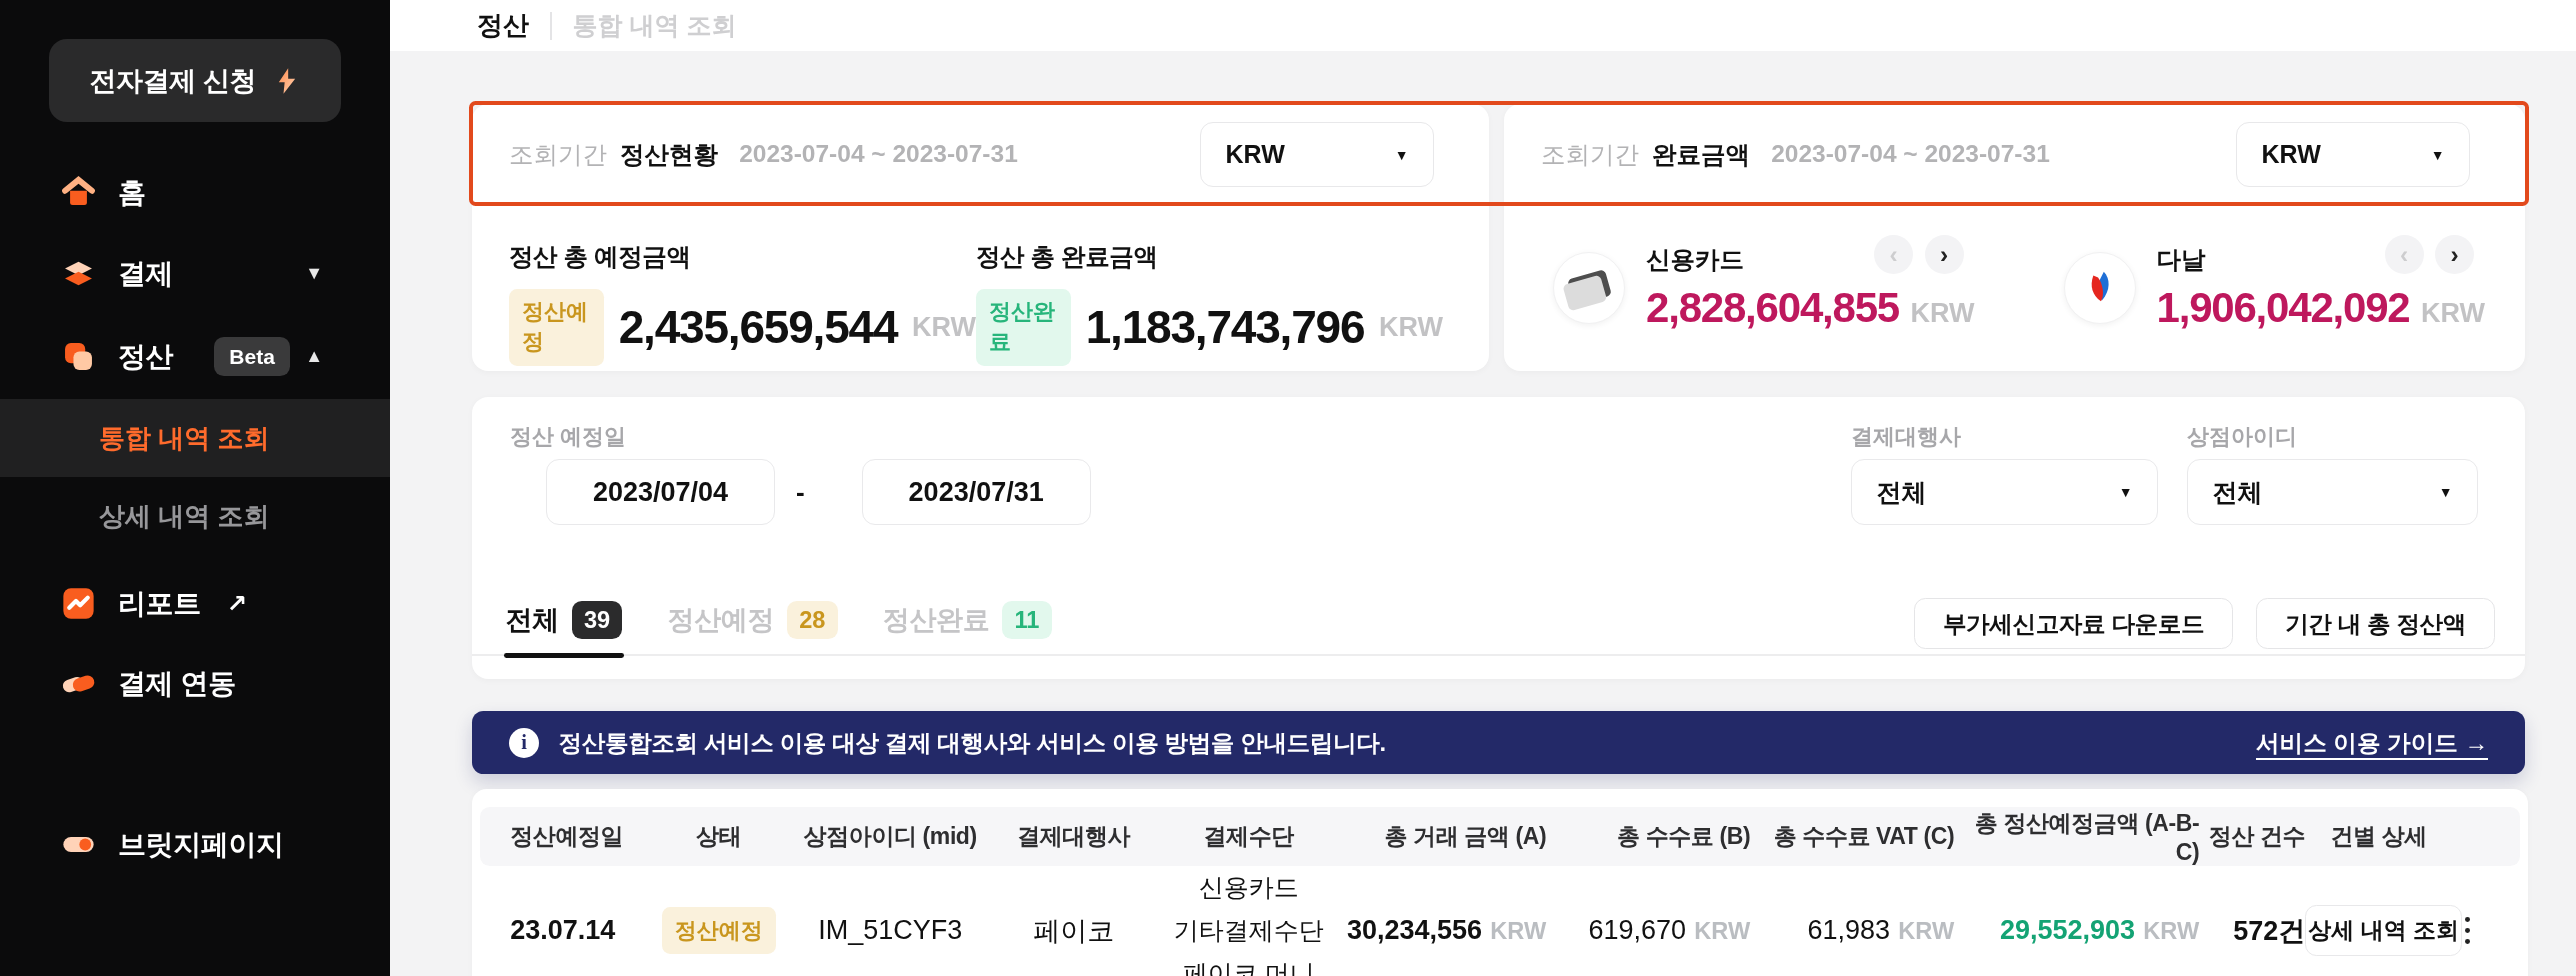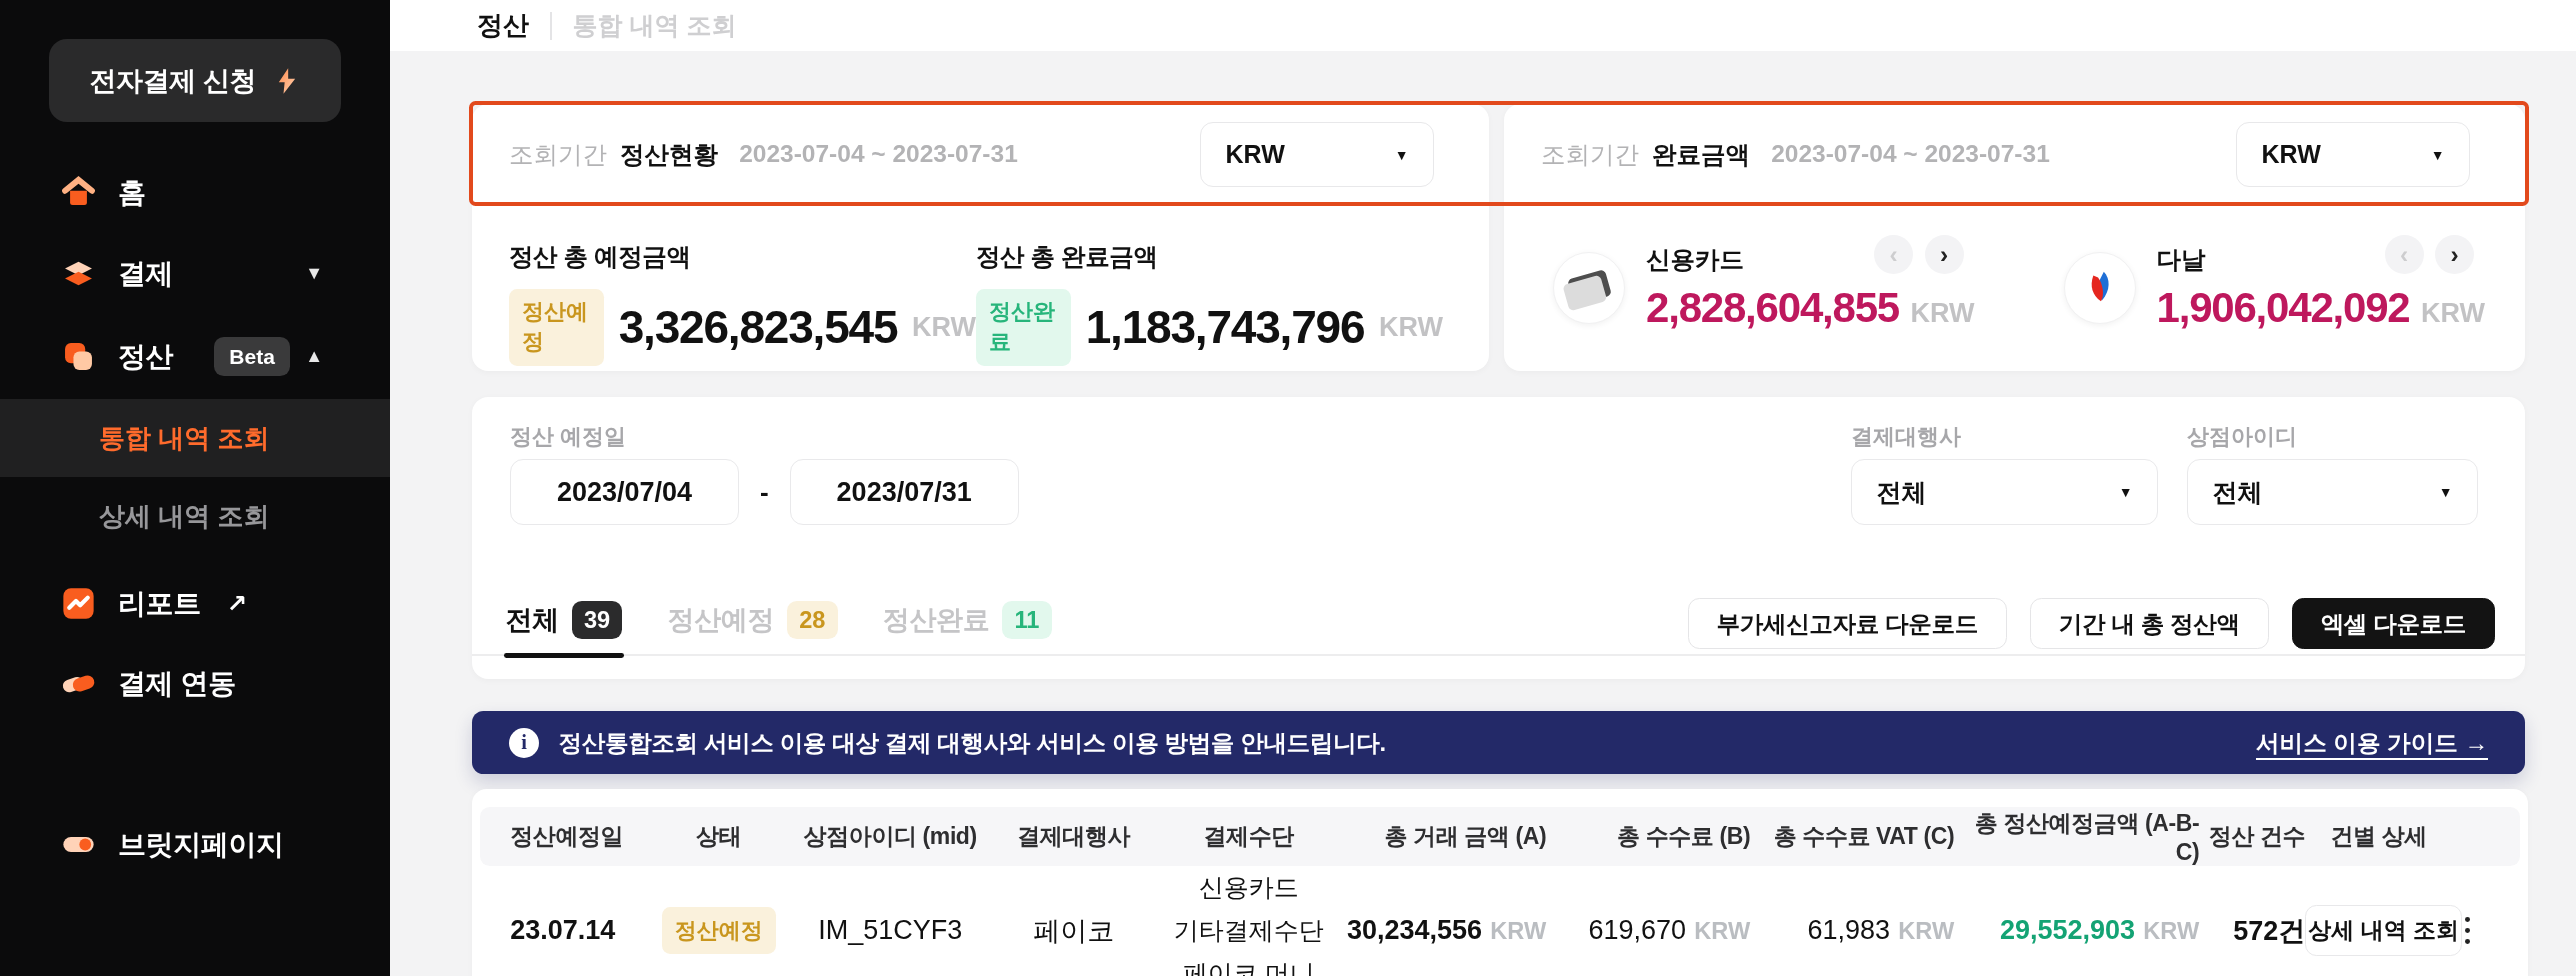--- a/index.html
+++ b/index.html
@@ -80,21 +80,21 @@
          align-items:center; justify-content:center; font-size:24.5px; font-weight:700; cursor:pointer; }
   .arr-prev { color:#cdcdcf; }
   .arr-next { color:#222; }
 
   
   .filter-card { left:82px; top:397px; width:2053px; height:282px; }
   .f-label { position:absolute; font-size:22px; font-weight:600; color:#a7a7aa; }
   .date-row { position:absolute; left:38px; top:62px; display:flex; align-items:center; gap:21px; }
   .date-input { width:229px; height:66px; border:1.6px solid #e9e9eb; border-radius:13px; background:#fff;
                 display:flex; align-items:center; justify-content:center; font-size:27px; font-weight:600;
-                color:#111; cursor:pointer; }
+                color:#111; cursor:pointer;margin-left:36px; }
   .date-dash { font-size:26px; font-weight:700; color:#111; }
   .f-select { position:absolute; top:62px; height:66px; background:#fff; border:1.6px solid #e9e9eb;
               border-radius:13px; display:flex; align-items:center; justify-content:space-between;
               padding:0 24.5px; cursor:pointer; }
   .tabbar-line { position:absolute; left:0; right:0; top:257px; height:1.6px; background:#ededee; }
   .tabs { position:absolute; left:32px; top:187px; height:72px; display:flex; gap:42px; }
   .tab { position:relative; display:flex; align-items:center; gap:13px; cursor:pointer; padding:0 1.6px; }
   .tab-label { font-size:27px; font-weight:700; color:#c5c5c7; letter-spacing:-0.4px; }
   .tab.active .tab-label { color:#111; font-weight:800; }
   .tab.active::after { content:""; position:absolute; left:0; right:0; bottom:-1.6px; height:4.9px;
@@ -253,21 +253,21 @@
         <div class="select sel-head">
           <span class="select-val">KRW</span>
           <span class="caret">▼</span>
         </div>
       </div>
       <div class="metrics">
         <div class="metric">
           <div class="m-label">정산 총 예정금액</div>
           <div class="m-row">
             <span class="badge badge-pending">정산예정</span>
-            <span class="m-amount">3,326,823,545</span>
+            <span class="m-amount">2,435,659,544</span>
             <span class="m-krw">KRW</span>
           </div>
         </div>
         <div class="metric">
           <div class="m-label">정산 총 완료금액</div>
           <div class="m-row">
             <span class="badge badge-done">정산완료</span>
             <span class="m-amount">1,183,743,796</span>
             <span class="m-krw">KRW</span>
           </div>
@@ -355,21 +355,20 @@
           <span class="tab-count tc-pending">28</span>
         </div>
         <div class="tab">
           <span class="tab-label">정산완료</span>
           <span class="tab-count tc-done">11</span>
         </div>
       </div>
       <div class="actions">
         <button class="btn">부가세신고자료 다운로드</button>
         <button class="btn">기간 내 총 정산액</button>
-        <button class="btn btn-dark">엑셀 다운로드</button>
       </div>
     </div>
 
     <div class="banner">
       <span class="info-ic">i</span>
       <span class="banner-msg">정산통합조회 서비스 이용 대상 결제 대행사와 서비스 이용 방법을 안내드립니다.</span>
       <span class="banner-link">서비스 이용 가이드 →</span>
     </div>
 
     <div class="card table-card">

